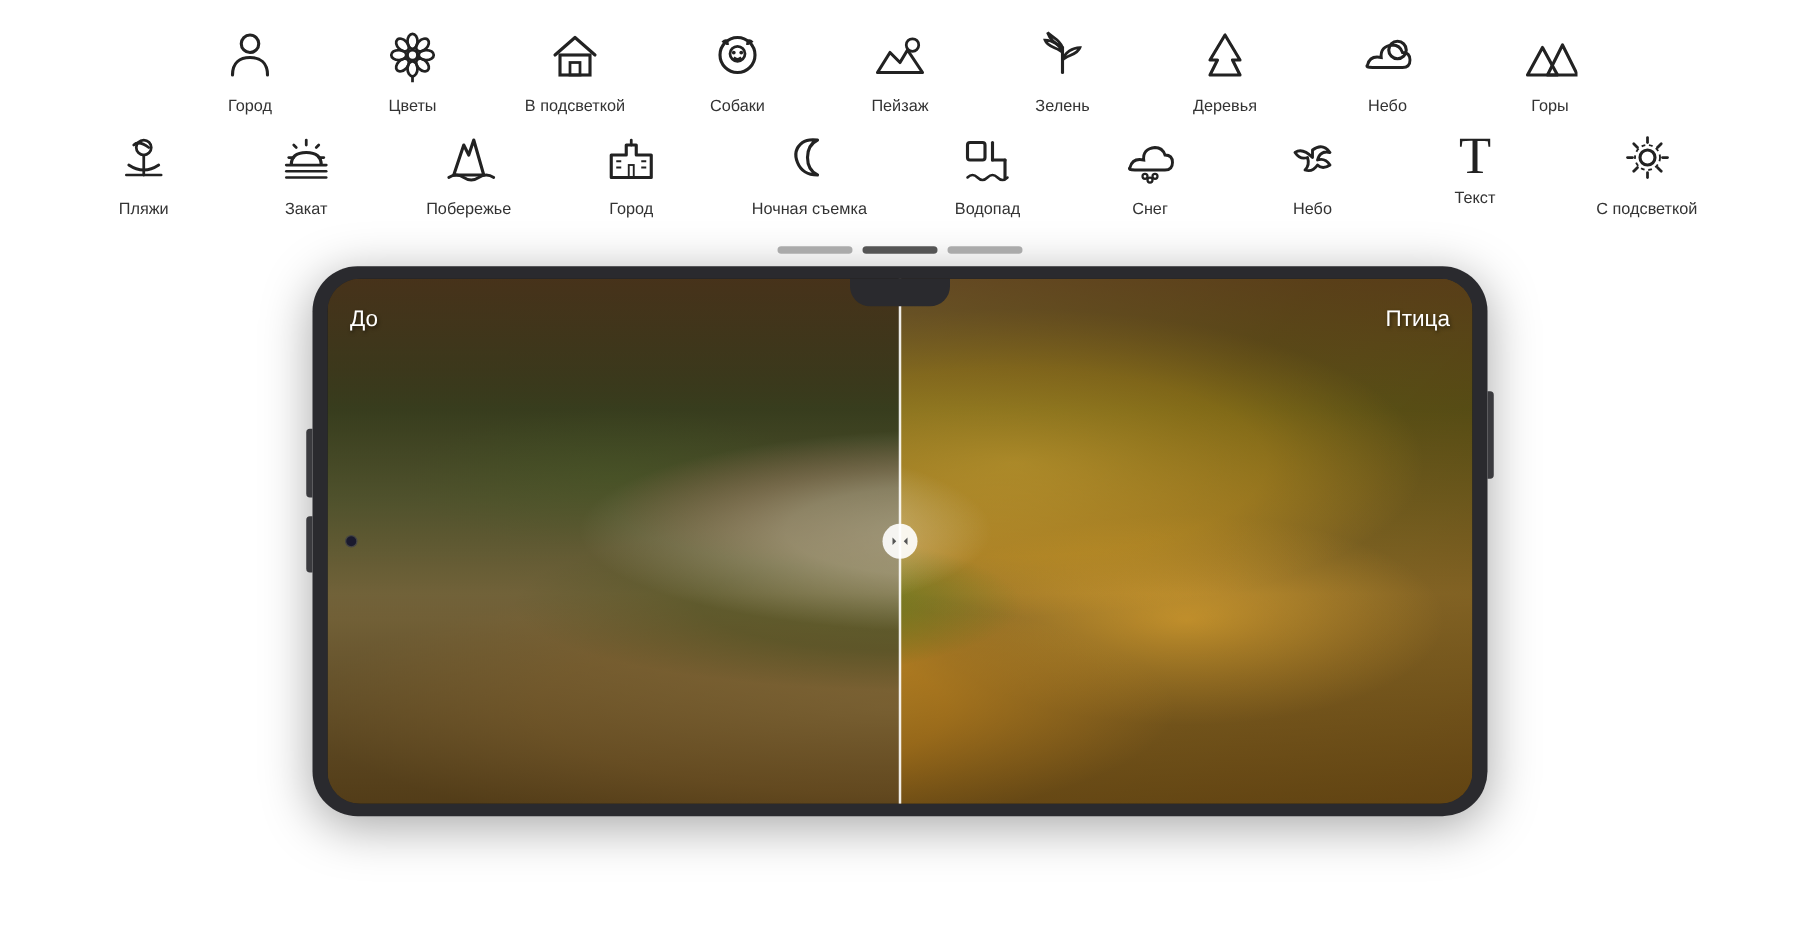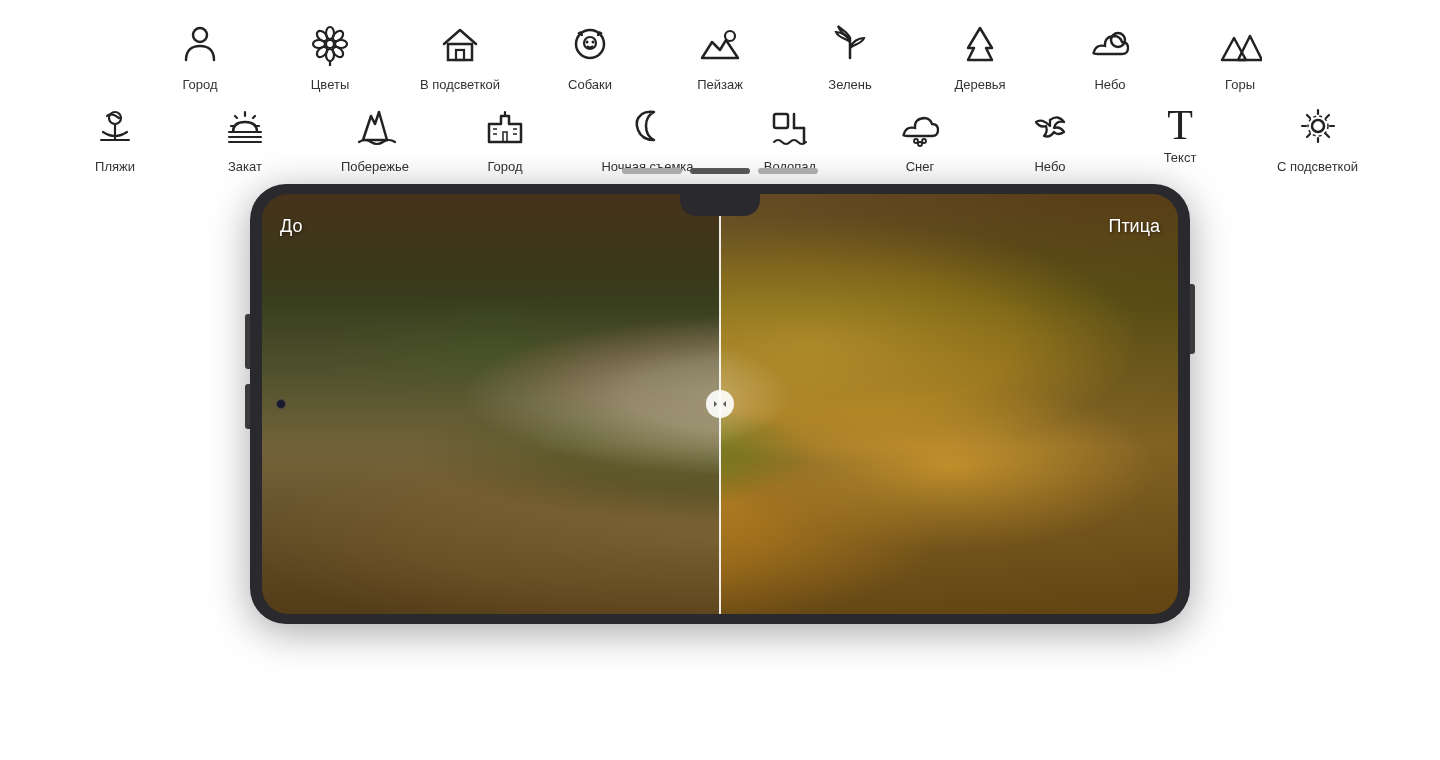--- a/index.html
+++ b/index.html
@@ -49,21 +49,21 @@
       color: #333;
       text-align: center;
       font-weight: 400;
     }
 
     
     .phone-container {
       display: flex;
       justify-content: center;
       align-items: center;
-      margin-top: 2px;
+      margin-top: 31px;
     }
 
     .phone-frame {
       position: relative;
       width: 940px;
       height: 440px;
       background: #2a2a2e;
       border-radius: 36px;
       padding: 10px 12px;
       box-shadow: 0 8px 40px rgba(0,0,0,0.35);

